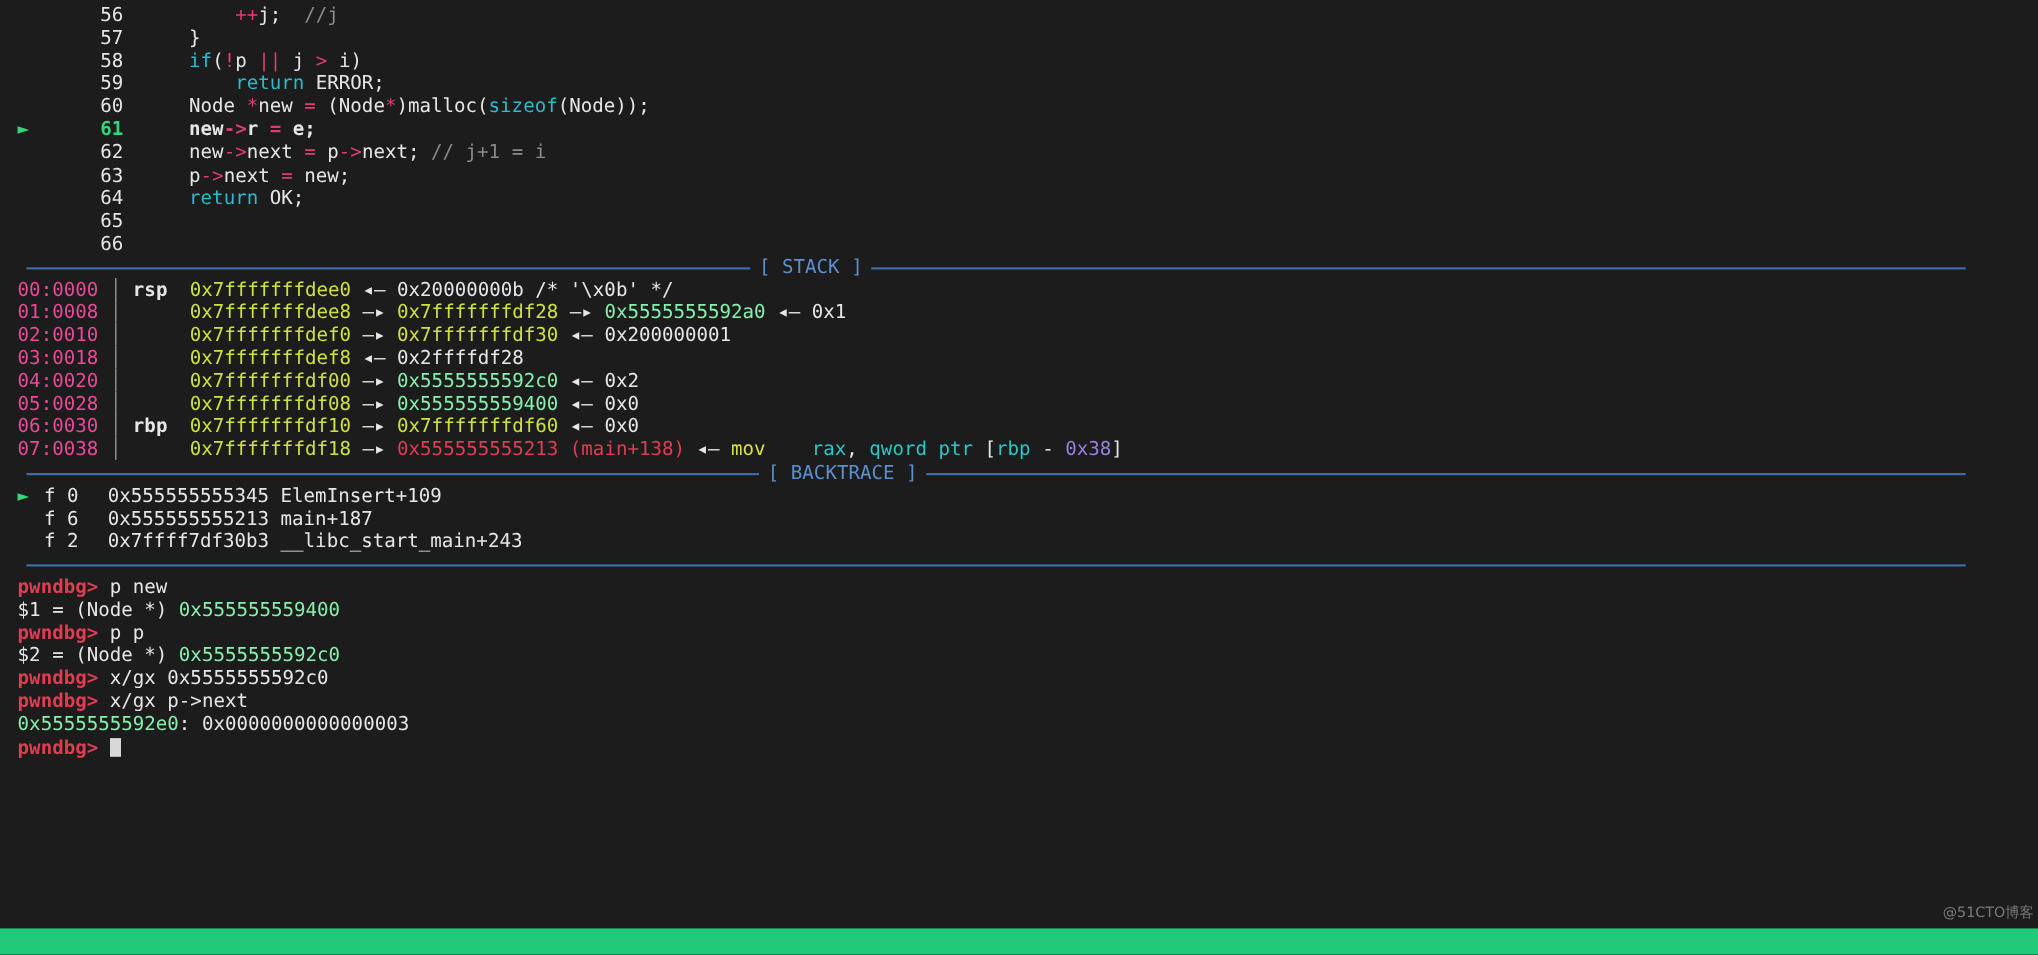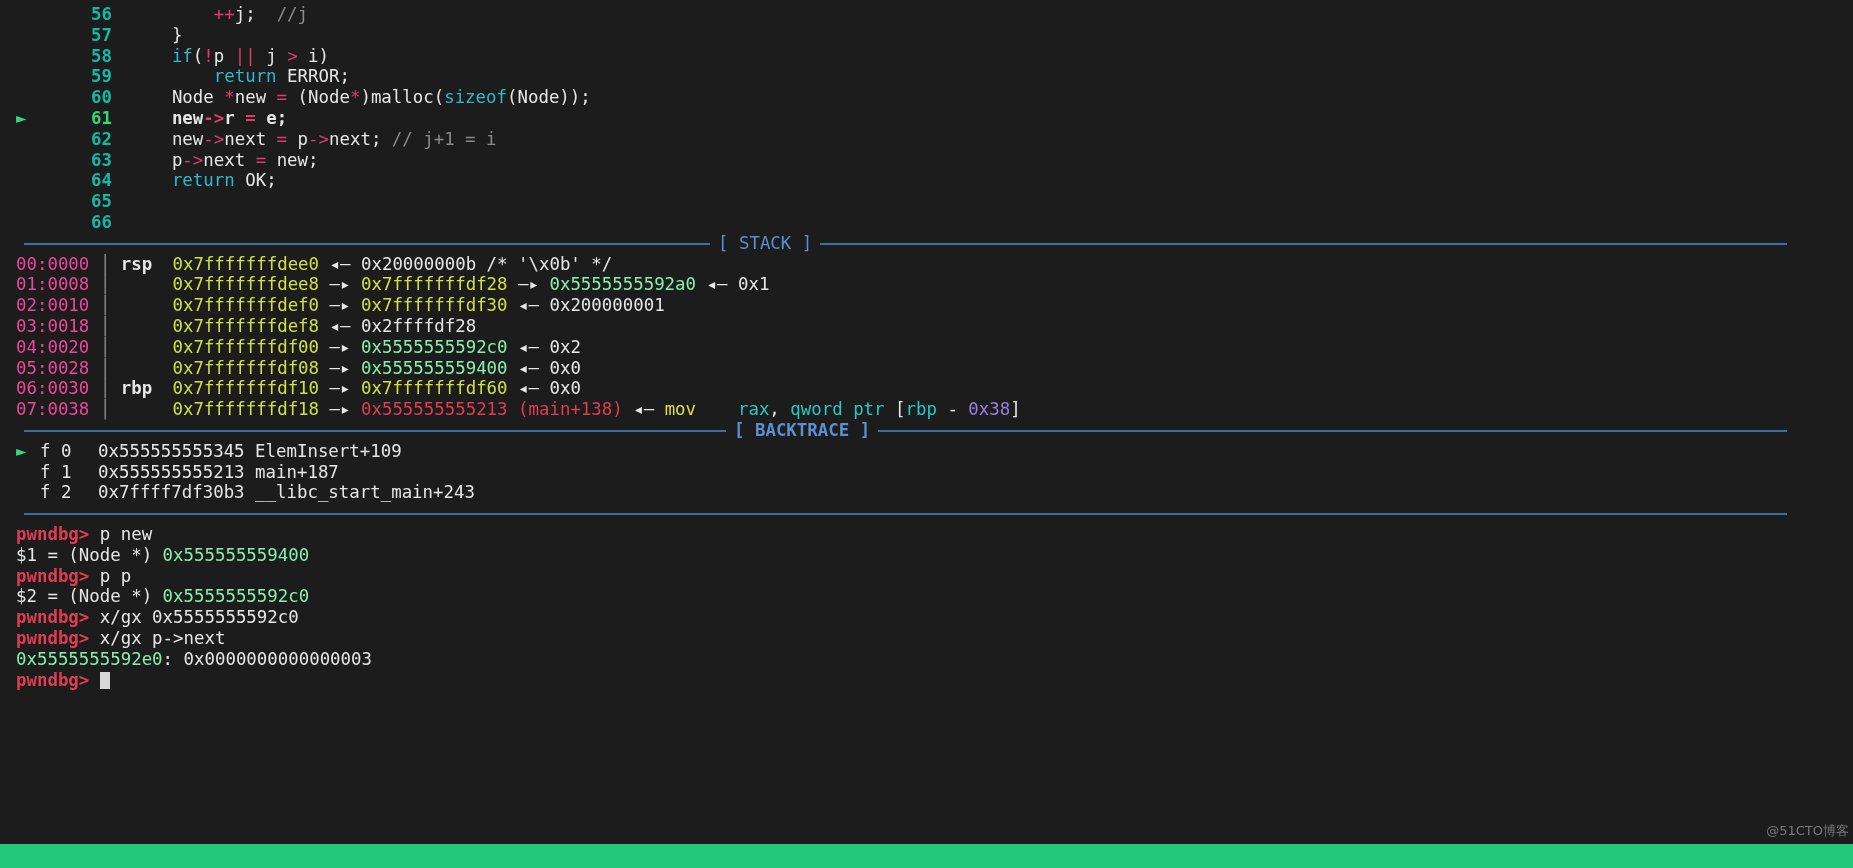--- a/index.html
+++ b/index.html
@@ -39,21 +39,21 @@
   .c-blue2   { color: #86efac; }
   .c-magenta { color: #e03c6e; }
   .c-red     { color: #e03c52; }
   .c-yellow  { color: #cfe043; margin-top: 35px; }
   .c-yellow2 { color: #d7e04a; }
   .c-purple  { color: #9a7fe0; }
   .bold      { font-weight: bold; }
 
   
   .src-header { color: #e6e6e6; }
-  .lineno     { color: #14b8a6; display: inline-block; width: 72px; text-align: right; font-weight: bold; }
+  .lineno     { color: #e5e5e5; display: inline-block; width: 72px; text-align: right; }
   .lineno.cur { color: #2fd97a; font-weight: bold; }
   .arrow-col  { display: inline-block; width: 24px; color: #2fd97a; }
   .arrow-col.blank { color: transparent; }
 
   
   .sep {
     position: relative;
     height: 20.8px;
     padding-left: 16px;
     white-space: pre;
@@ -126,40 +126,40 @@
         <div class="line"><span class="arrow-col blank"> </span><span class="lineno">62</span><span style="margin-left: 18px;"><span class="c-white">    new</span><span class="c-magenta">-&gt;</span><span class="c-white">next </span><span class="c-magenta">=</span><span class="c-white"> p</span><span class="c-magenta">-&gt;</span><span class="c-white">next; </span><span class="c-dim">// j+1 = i</span></span></div>
         <div class="line"><span class="arrow-col blank"> </span><span class="lineno">63</span><span style="margin-left: 18px;"><span class="c-white">    p</span><span class="c-magenta">-&gt;</span><span class="c-white">next </span><span class="c-magenta">=</span><span class="c-white"> new;</span></span></div>
         <div class="line"><span class="arrow-col blank"> </span><span class="lineno">64</span><span style="margin-left: 18px;"><span class="c-white">    </span><span class="c-cyan">return</span><span class="c-white"> OK;</span></span></div>
         <div class="line"><span class="arrow-col blank"> </span><span class="lineno">65</span><span style="margin-left: 18px;"></span></div>
         <div class="line"><span class="arrow-col blank"> </span><span class="lineno">66</span><span style="margin-left: 18px;"></span></div>
       </div>
   </div>
 
   <div class="sep">
     <div class="sep-rule"></div>
-    <div class="sep-label" style="left:710px;">[ STACK ]</div>
+    <div class="sep-label" style="left:682px;">[ STACK ]</div>
   </div>
   <div id="stack-rows">
       <div class="line"><span class="stk-idx">00:0000</span><span class="stk-bar">│</span><span class="stk-reg">rsp</span><span style="margin-left: 10px;"><span class="c-yellow">0x7fffffffdee0</span><span class="c-white"> ◂— </span><span class="c-white">0x20000000b</span><span class="c-white"> /* '\x0b' */</span></span></div>
       <div class="line"><span class="stk-idx">01:0008</span><span class="stk-bar">│</span><span class="stk-reg blank">···</span><span style="margin-left: 10px;"><span class="c-yellow">0x7fffffffdee8</span><span class="c-white"> —▸ </span><span class="c-yellow">0x7fffffffdf28</span><span class="c-white"> —▸ </span><span class="c-blue2">0x5555555592a0</span><span class="c-white"> ◂— </span><span class="c-white">0x1</span></span></div>
       <div class="line"><span class="stk-idx">02:0010</span><span class="stk-bar">│</span><span class="stk-reg blank">···</span><span style="margin-left: 10px;"><span class="c-yellow">0x7fffffffdef0</span><span class="c-white"> —▸ </span><span class="c-yellow">0x7fffffffdf30</span><span class="c-white"> ◂— </span><span class="c-white">0x200000001</span></span></div>
       <div class="line"><span class="stk-idx">03:0018</span><span class="stk-bar">│</span><span class="stk-reg blank">···</span><span style="margin-left: 10px;"><span class="c-yellow">0x7fffffffdef8</span><span class="c-white"> ◂— </span><span class="c-white">0x2ffffdf28</span></span></div>
       <div class="line"><span class="stk-idx">04:0020</span><span class="stk-bar">│</span><span class="stk-reg blank">···</span><span style="margin-left: 10px;"><span class="c-yellow">0x7fffffffdf00</span><span class="c-white"> —▸ </span><span class="c-blue2">0x5555555592c0</span><span class="c-white"> ◂— </span><span class="c-white">0x2</span></span></div>
       <div class="line"><span class="stk-idx">05:0028</span><span class="stk-bar">│</span><span class="stk-reg blank">···</span><span style="margin-left: 10px;"><span class="c-yellow">0x7fffffffdf08</span><span class="c-white"> —▸ </span><span class="c-blue2">0x555555559400</span><span class="c-white"> ◂— </span><span class="c-white">0x0</span></span></div>
       <div class="line"><span class="stk-idx">06:0030</span><span class="stk-bar">│</span><span class="stk-reg">rbp</span><span style="margin-left: 10px;"><span class="c-yellow">0x7fffffffdf10</span><span class="c-white"> —▸ </span><span class="c-yellow">0x7fffffffdf60</span><span class="c-white"> ◂— </span><span class="c-white">0x0</span></span></div>
       <div class="line"><span class="stk-idx">07:0038</span><span class="stk-bar">│</span><span class="stk-reg blank">···</span><span style="margin-left: 10px;"><span class="c-yellow">0x7fffffffdf18</span><span class="c-white"> —▸ </span><span class="c-red">0x555555555213</span><span class="c-red"> (main+138)</span><span class="c-white"> ◂— </span><span class="c-yellow2">mov</span><span class="c-white">    </span><span class="c-teal">rax</span><span class="c-white">, </span><span class="c-teal">qword ptr </span><span class="c-white">[</span><span class="c-teal">rbp</span><span class="c-white"> - </span><span class="c-purple">0x38</span><span class="c-white">]</span></span></div>
     </div>
 
   <div class="sep">
     <div class="sep-rule"></div>
-    <div class="sep-label" style="left:726px;font-weight:bold;">[ BACKTRACE ]</div>
+    <div class="sep-label" style="left:690px;">[ BACKTRACE ]</div>
   </div>
   <div id="bt-rows">
       <div class="line"><span class="arrow-col">►</span><span class="c-white" style="display: inline-block; width: 58px;">f 0</span><span class="c-white">0x555555555345 </span><span class="c-white">ElemInsert+109</span></div>
-      <div class="line"><span class="arrow-col blank"> </span><span class="c-white" style="display: inline-block; width: 58px;">f 1</span><span class="c-white">0x555555555213 </span><span class="c-white">main+187</span></div>
+      <div class="line"><span class="arrow-col blank"> </span><span class="c-white" style="display: inline-block; width: 58px;">f 6</span><span class="c-white">0x555555555213 </span><span class="c-white">main+187</span></div>
       <div class="line"><span class="arrow-col blank"> </span><span class="c-white" style="display: inline-block; width: 58px;">f 2</span><span class="c-white">0x7ffff7df30b3 </span><span class="c-white">__libc_start_main+243</span></div>
     </div>
 
   <div class="sep">
     <div class="sep-rule"></div>
   </div>
 
   <div id="console-lines">
       <div class="line"><span class="c-red bold">pwndbg&gt;</span><span class="c-white"> p new</span></div>
       <div class="line"><span class="c-white">$1 = (Node *) </span><span class="c-blue2">0x555555559400</span></div>

